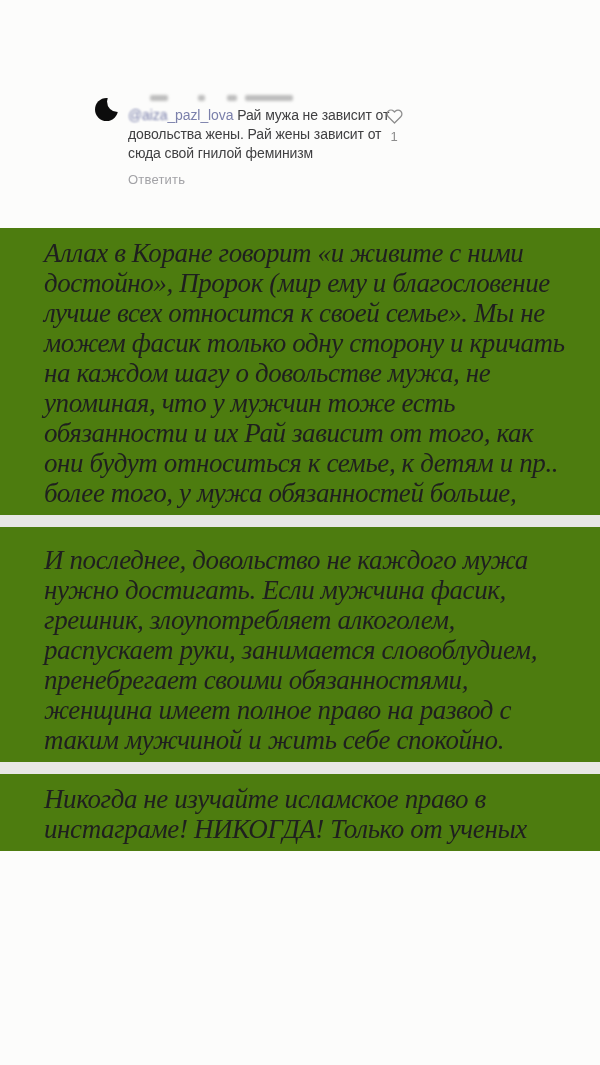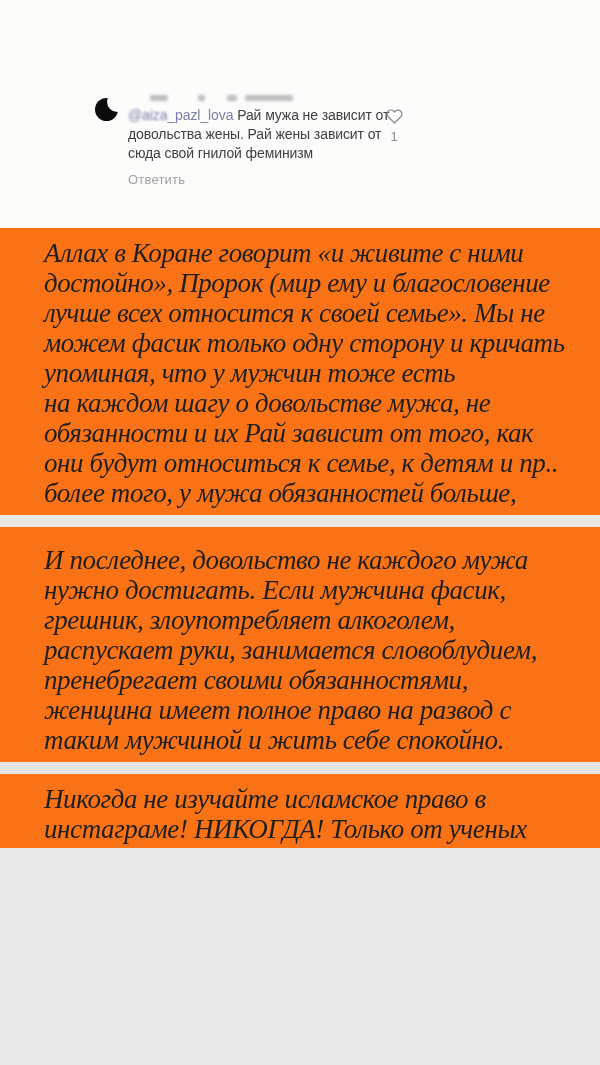--- a/index.html
+++ b/index.html
@@ -1,19 +1,19 @@
 <!DOCTYPE html>
 <html><head>
 <meta charset="utf-8">
 <style>
   html,body { margin:0; padding:0; }
   body { background:#e9e9e9; font-family:"Liberation Sans", sans-serif; }
 
   .frame {
-    position:relative; width:600px; height:848px; margin:0 auto;
+    position:relative; width:600px; height:1065px; margin:0 auto;
     background:#fcfcfb; overflow:hidden;text-decoration:underline;
   }
 
   
   .comment-shot { position:absolute; left:95px; top:92px; width:330px; }
   .avatar-blob {
     position:absolute; left:0; top:6px; width:23px; height:23px;
     background:#0c0c0c; border-radius:50%;
   }
   .avatar-blob::after {
@@ -46,21 +46,21 @@
   }
   .like-col svg { display:block; margin:0 auto; cursor:pointer; }
   .like-count { margin-top:4px; font-size:13px; color:#8c8c8c; }
 
   
   .story-area {
     position:absolute; left:0; top:228px; width:600px;
     background:#e8e7e4; display:flex; flex-direction:column; gap:12px;
   }
   .para-block {
-    background:#f97316; padding:10px 8px 7px 44px;
+    background:#4d7c0f; padding:10px 8px 7px 44px;
   }
   .para-block.pb1 { padding-top:18px; }
   .story-line {
     font-family:"Liberation Serif", serif; font-style:italic;
     font-size:27px; line-height:30px; letter-spacing:-0.4px;
     color:#1f1f1f; white-space:nowrap;
   }
 </style>
 </head>
 <body>
@@ -92,22 +92,22 @@
     </svg>
     <div class="like-count">1</div>
   </div>
 
   <div class="story-area">
       <div class="para-block pb0">
         <div class="story-line">Аллах в Коране говорит «и живите с ними</div>
         <div class="story-line">достойно», Пророк (мир ему и благословение</div>
         <div class="story-line">лучше всех относится к своей семье». Мы не</div>
         <div class="story-line">можем фасик только одну сторону и кричать</div>
+        <div class="story-line">на каждом шагу о довольстве мужа, не</div>
         <div class="story-line">упоминая, что у мужчин тоже есть</div>
-        <div class="story-line">на каждом шагу о довольстве мужа, не</div>
         <div class="story-line">обязанности и их Рай зависит от того, как</div>
         <div class="story-line">они будут относиться к семье, к детям и пр..</div>
         <div class="story-line">более того, у мужа обязанностей больше,</div>
       </div>
       <div class="para-block pb1">
         <div class="story-line">И последнее, довольство не каждого мужа</div>
         <div class="story-line">нужно достигать. Если мужчина фасик,</div>
         <div class="story-line">грешник, злоупотребляет алкоголем,</div>
         <div class="story-line">распускает руки, занимается словоблудием,</div>
         <div class="story-line">пренебрегает своими обязанностями,</div>

